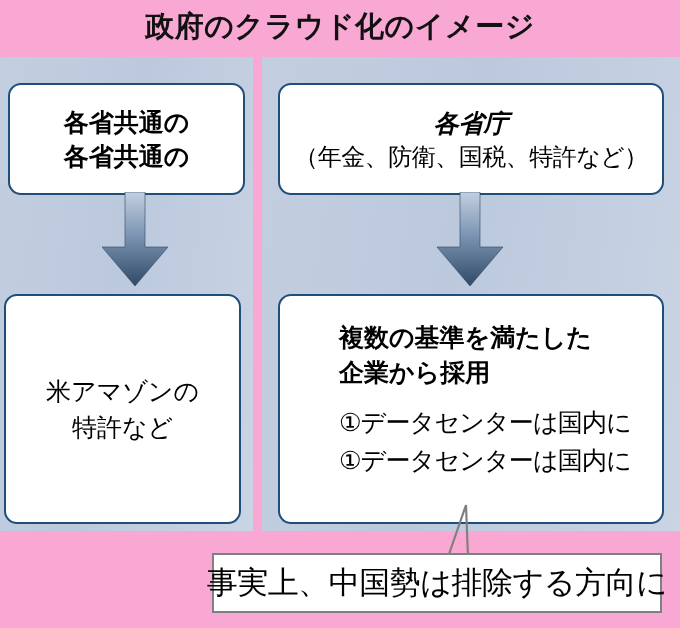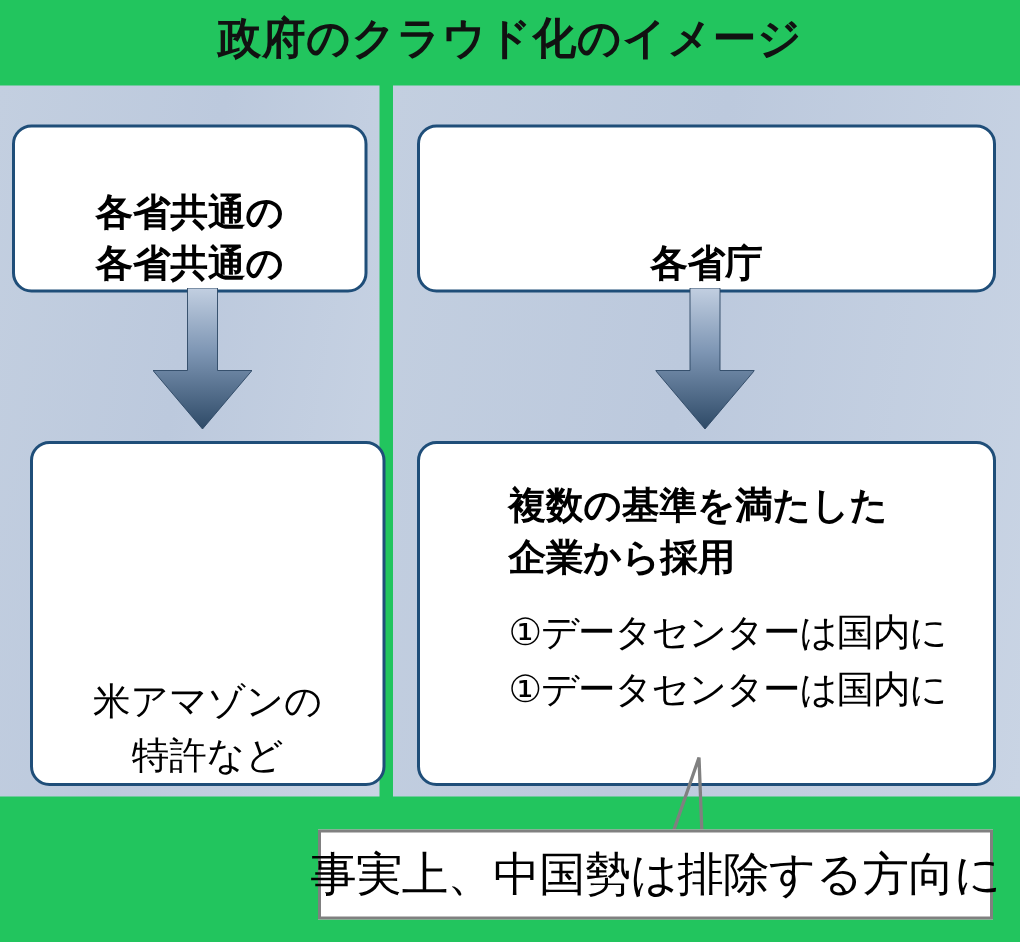--- a/index.html
+++ b/index.html
@@ -2,21 +2,21 @@
 <html><head>
 <meta charset="utf-8">
 <style>
   * { box-sizing: border-box; margin: 0; padding: 0; }
   html, body {
     width: 680px; height: 628px;
     background: #ffffff;
     font-family: "Liberation Sans", "DejaVu Sans", sans-serif;
     overflow: hidden;
   }
-  #root { position: relative; width: 680px; height: 628px; background: #22c55e; }
+  #root { position: relative; width: 680px; height: 628px; background: #f9a8d4; }
 
   
   .title {
     position: absolute; left: 0; top: 8px; width: 680px;
     text-align: center;
     font-size: 29px; font-weight: bold; color: #111111;
     letter-spacing: 0.5px; line-height: 36px;
     white-space: nowrap;
   }
 
@@ -29,33 +29,33 @@
   .panel-right { left: 262px; top: 57px; width: 418px; height: 474px; }
 
   
   .box {
     position: absolute;
     background: #ffffff;
     border: 2.5px solid #1f4e79;
     border-radius: 13px;
     display: flex;
     flex-direction: column;
-    justify-content: flex-end;
+    justify-content: center;
   }
   .box-l-top    { left: 8px;   top: 83px;  width: 237px; height: 112px; align-items: center; }
-  .box-l-bottom { left: 20px;   top: 294px; width: 237px; height: 230px; align-items: center; }
+  .box-l-bottom { left: 4px;   top: 294px; width: 237px; height: 230px; align-items: center; }
   .box-r-top    { left: 278px; top: 83px;  width: 386px; height: 112px; align-items: center; }
   .box-r-bottom { left: 278px; top: 294px; width: 386px; height: 230px;
                   align-items: flex-start; padding-left: 59px; justify-content: flex-start; padding-top: 24px; }
 
   .t-bold    { font-weight: bold; color: #000000; }
   .t-normal  { font-weight: normal; color: #000000; }
 
   .l-top-line    { font-size: 25px; line-height: 34px; letter-spacing: 0px; }
-  .r-top-line1   { font-size: 25px; line-height: 34px; }
+  .r-top-line1   { font-size: 25px; line-height: 34px; font-style: italic; }
   .r-top-line2   { font-size: 24px; line-height: 33px; letter-spacing: -0.5px; }
   .l-bot-line    { font-size: 25px; line-height: 36px; }
 
   .rb-head { font-size: 25px; line-height: 35px; }
   .rb-list { font-size: 25px; line-height: 38px; letter-spacing: -0.8px; margin-top: 13px; }
 
   
   .arrow {
     position: absolute;
     width: 66px; height: 94px;
@@ -105,20 +105,21 @@
     <polygon points="23,0 43,0 43,55 66,55 33,94 0,55 23,55" fill="url(#gradL)" stroke="#2b4663" stroke-width="0.6"></polygon>
   </svg>
 
   <div class="box box-l-bottom">
     <div class="t-normal l-bot-line">米アマゾンの</div>
     <div class="t-normal l-bot-line">特許など</div>
   </div>
 
   <div class="box box-r-top">
     <div class="t-bold r-top-line1">各省庁</div>
+    <div class="t-normal r-top-line2">（年金、防衛、国税、特許など）</div>
   </div>
 
   <svg class="arrow arrow-right" viewBox="0 0 66 94">
     <defs>
       <linearGradient id="gradR" x1="0" y1="0" x2="0" y2="1">
         <stop offset="0%" stop-color="#c2cfe1"></stop>
         <stop offset="45%" stop-color="#7e96b4"></stop>
         <stop offset="100%" stop-color="#2e4a67"></stop>
       </linearGradient>
     </defs>

